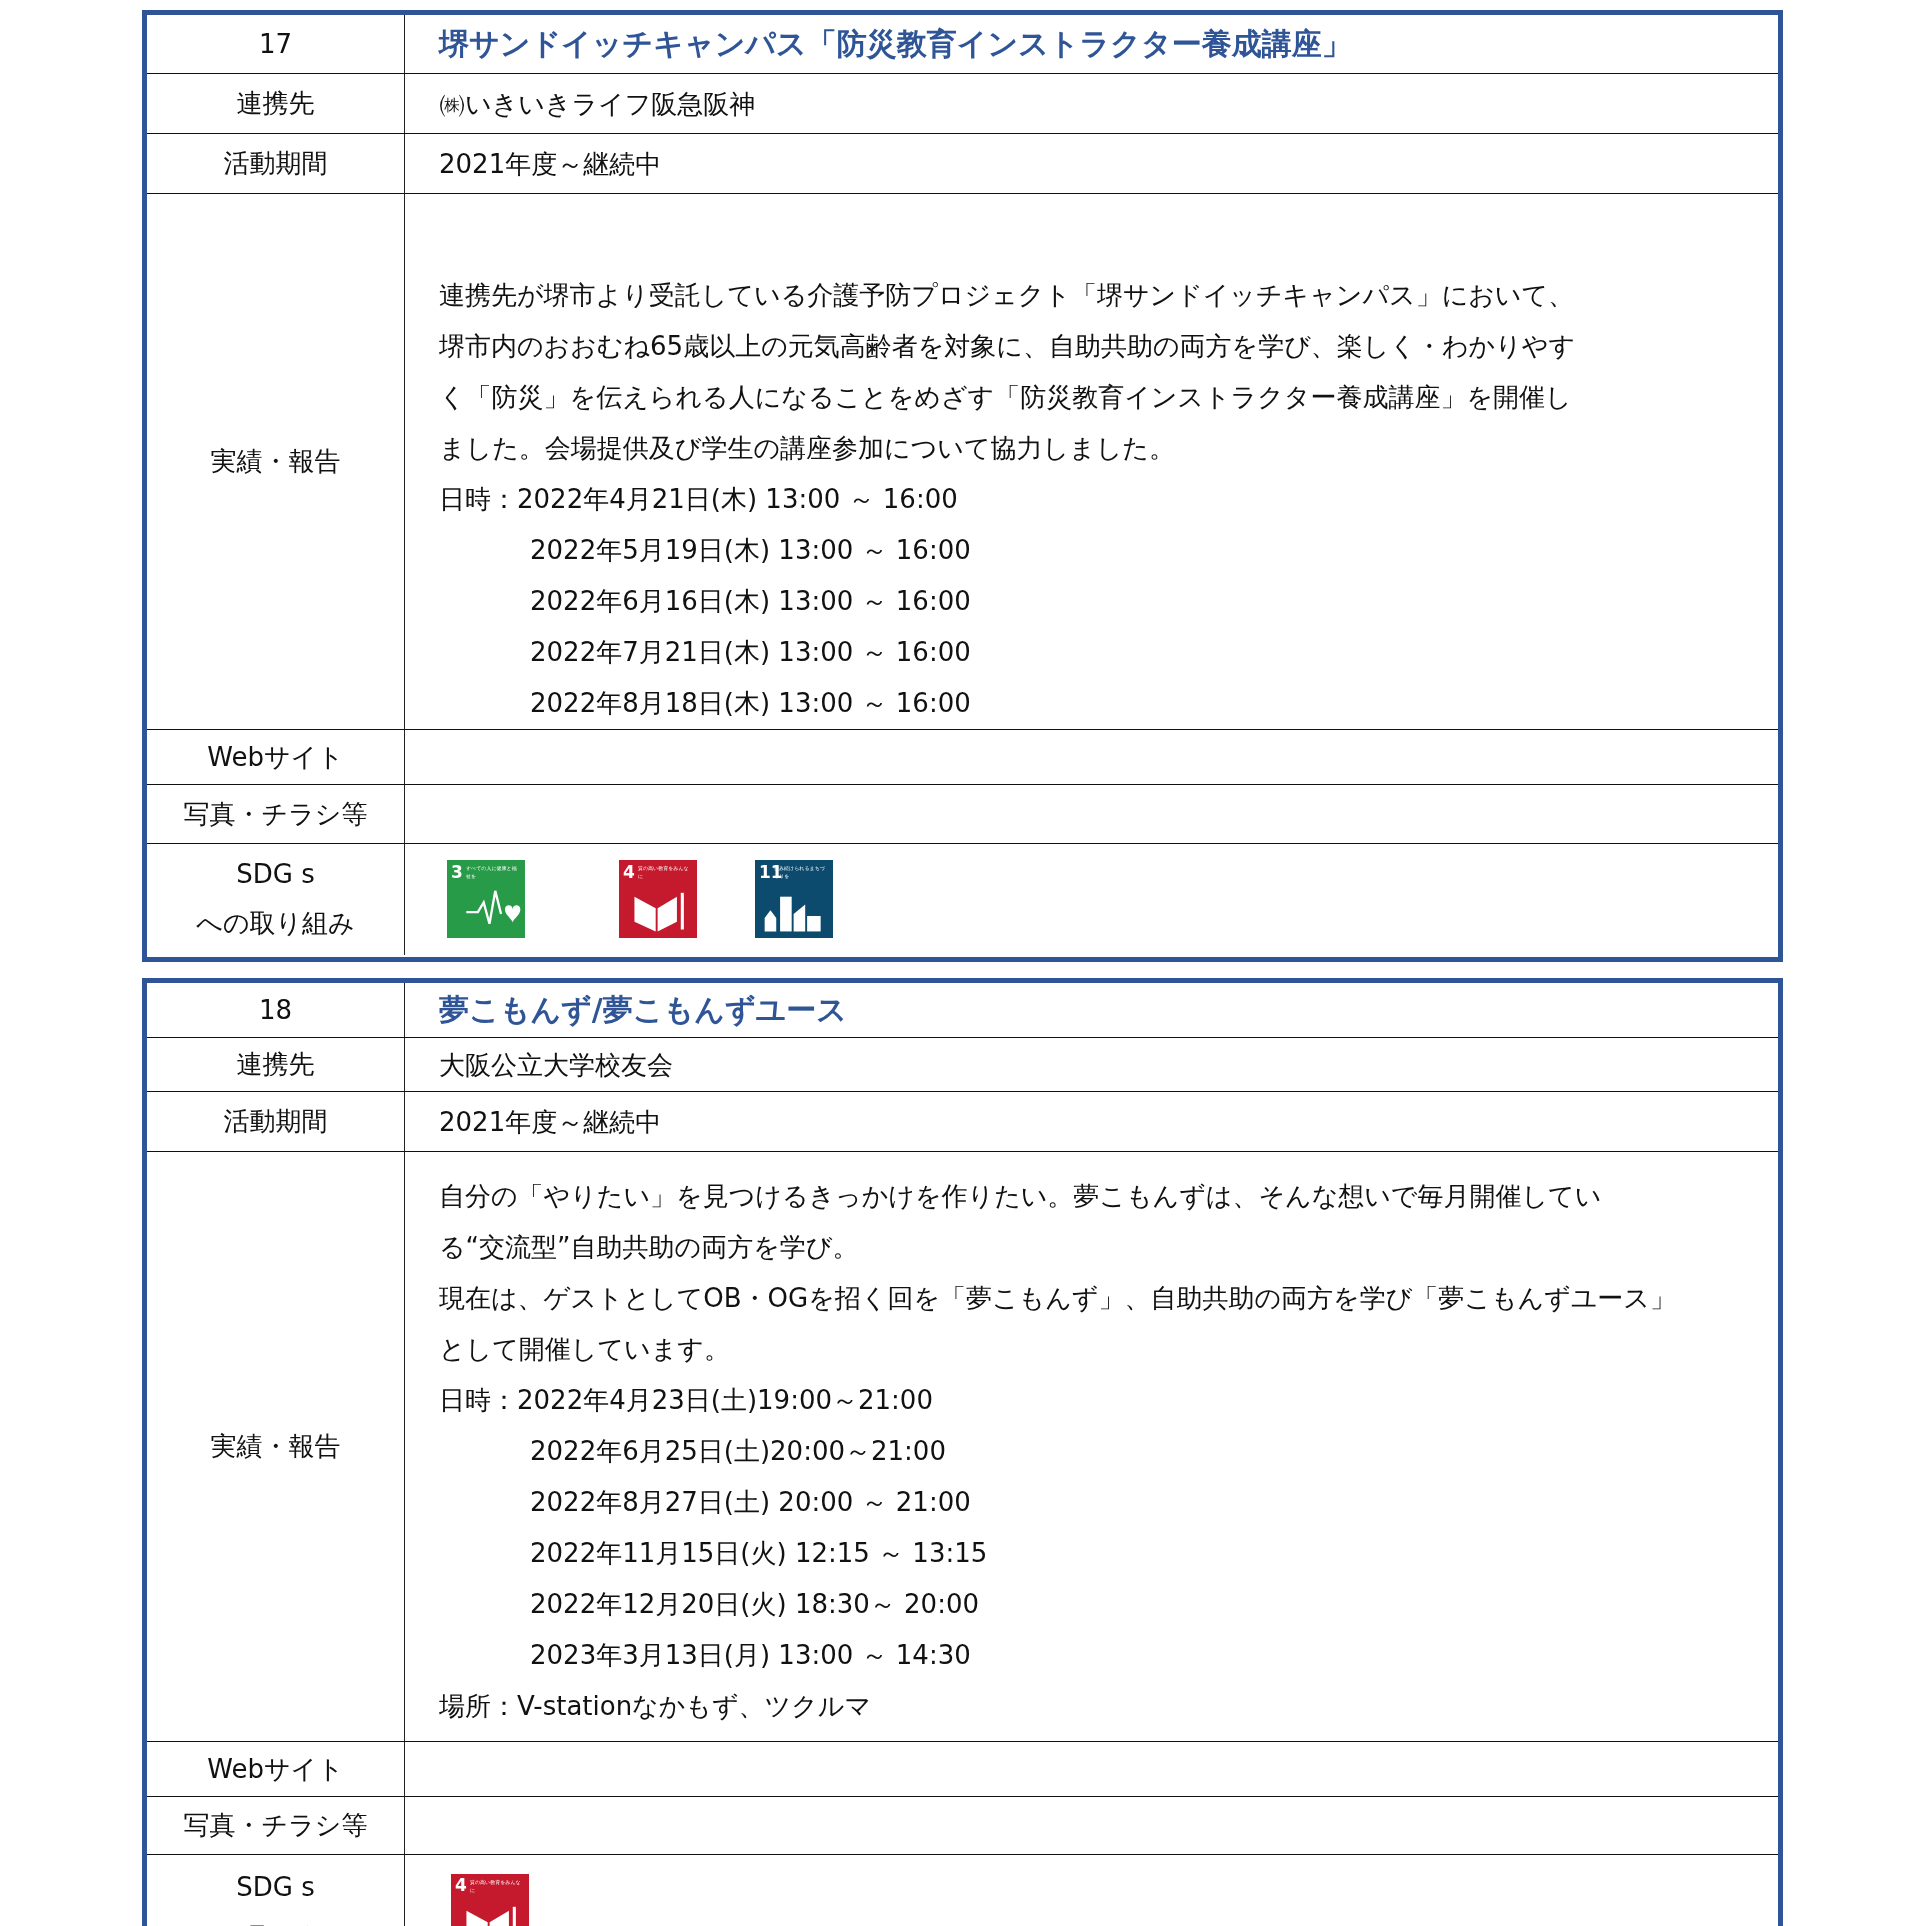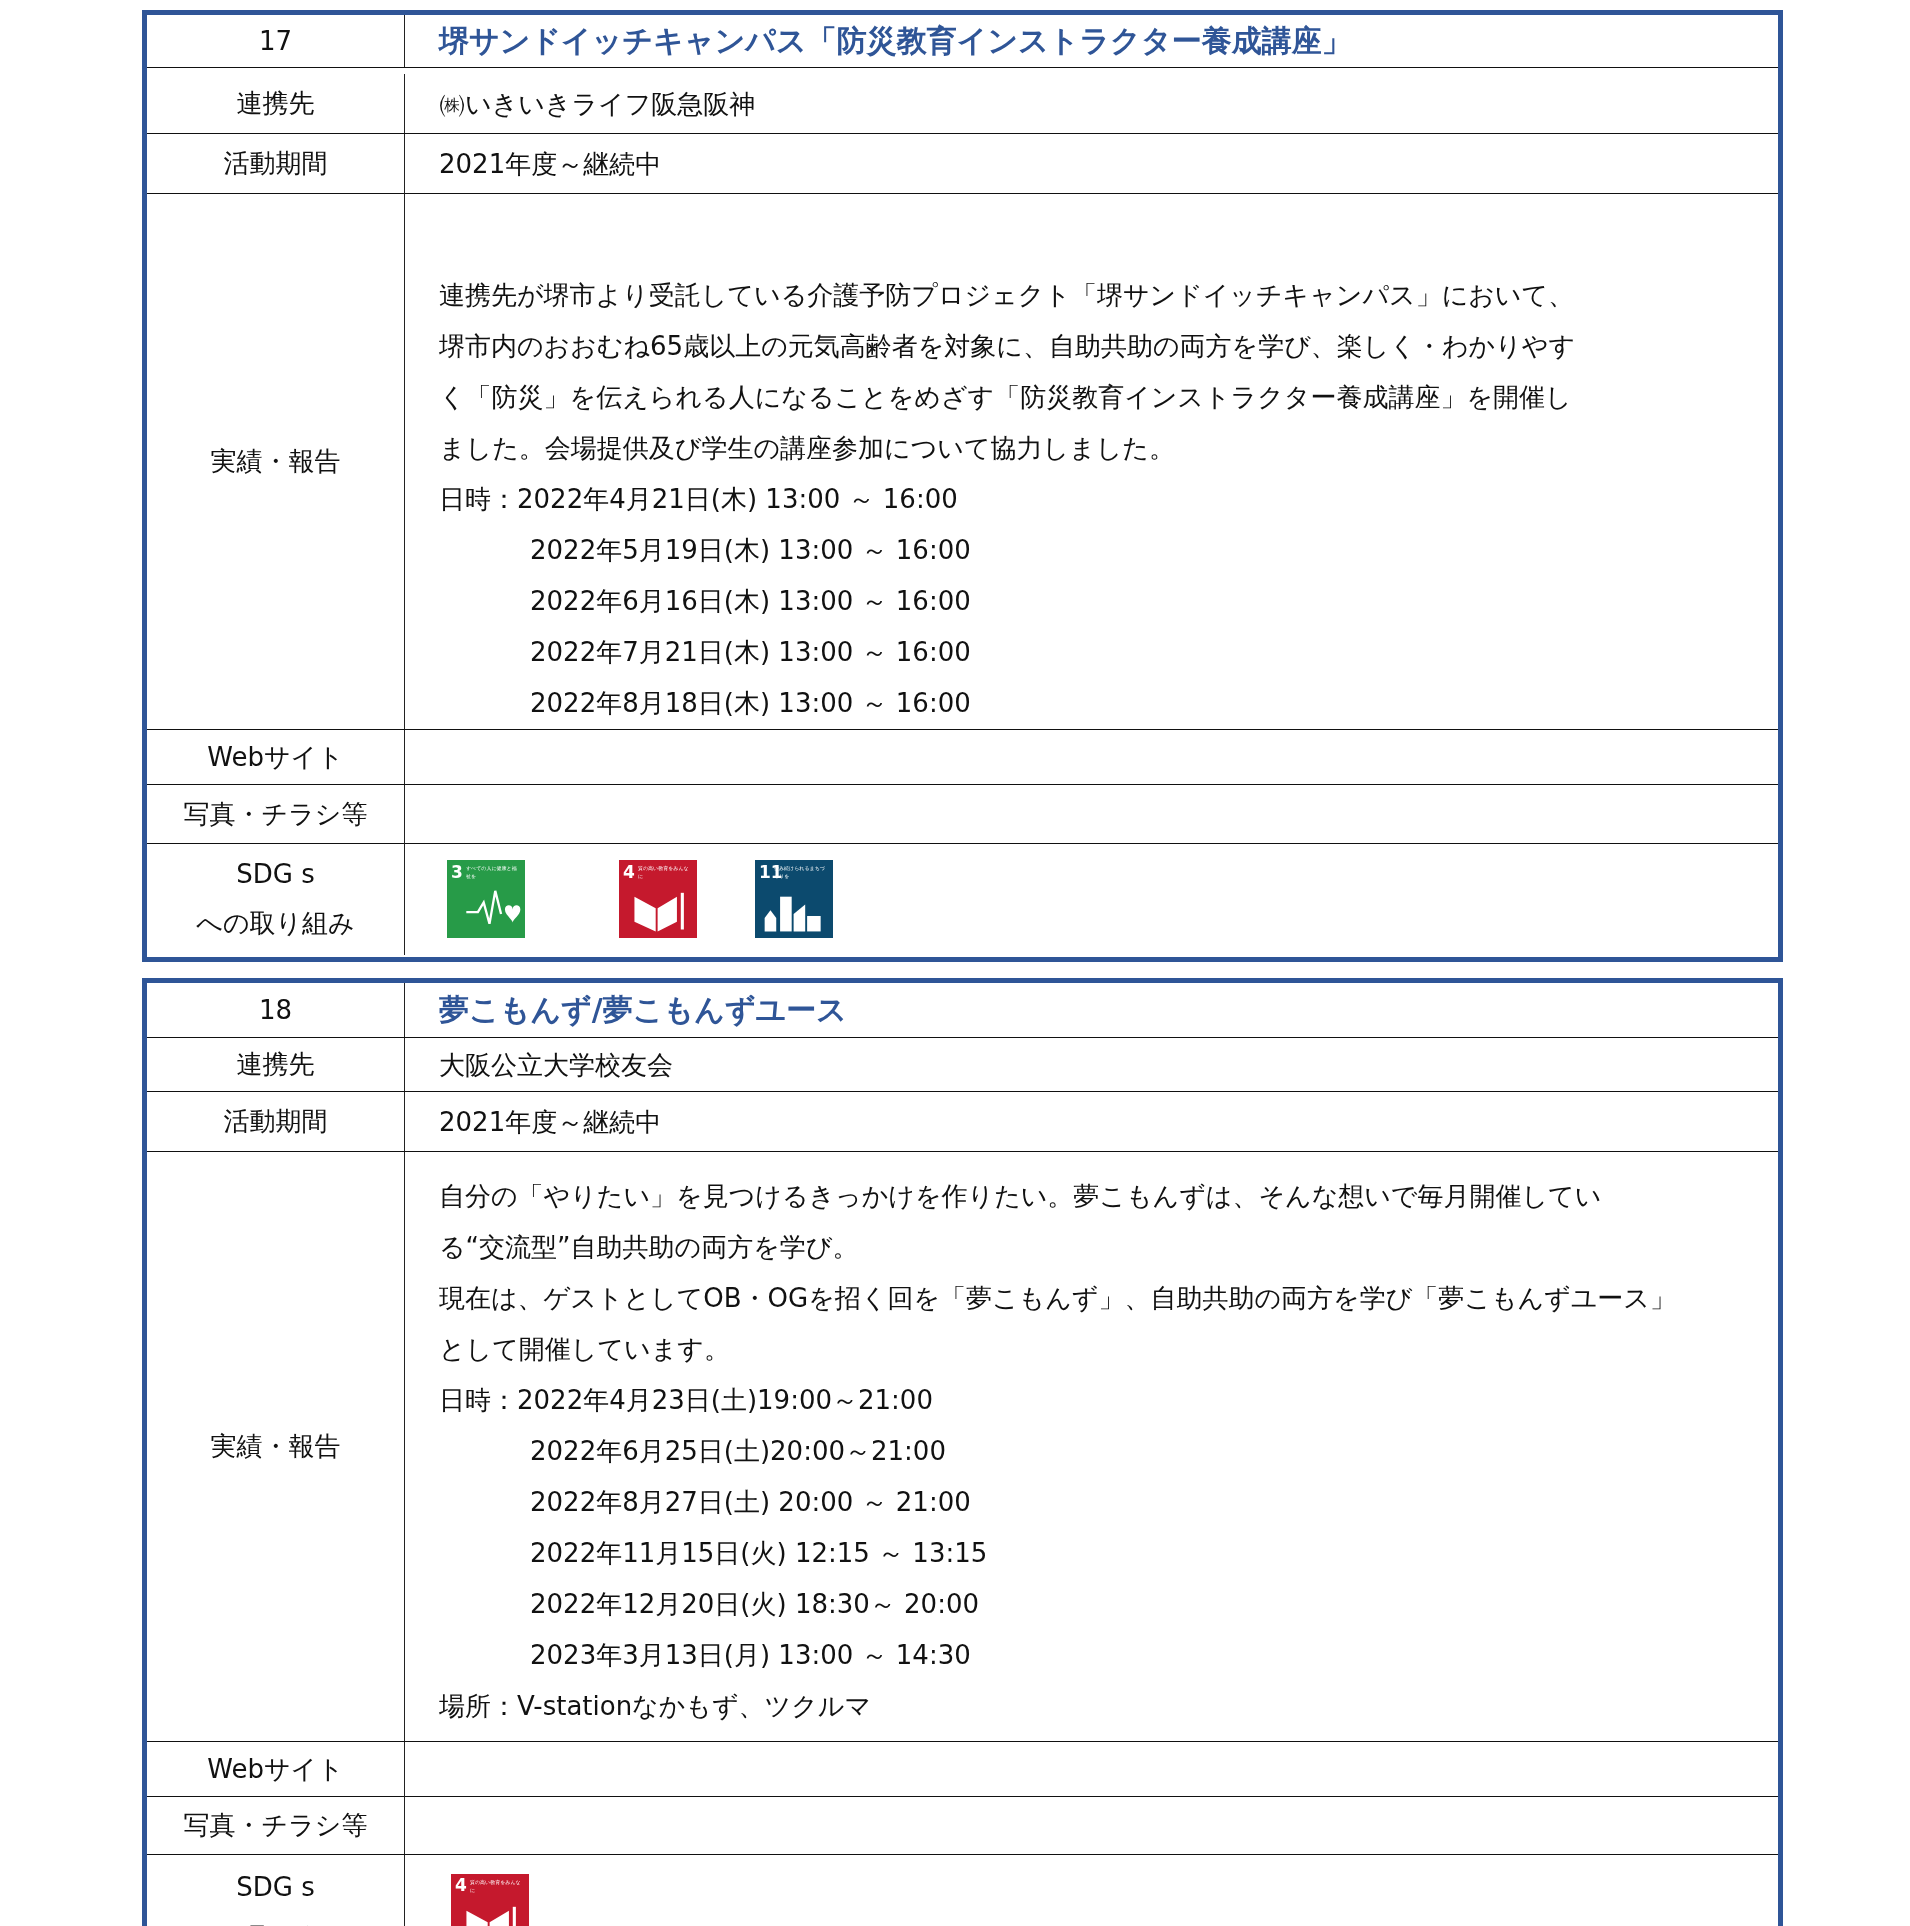--- a/index.html
+++ b/index.html
@@ -25,21 +25,21 @@
   .sdg { width:78px; height:78px; position:relative; color:#fff;
          box-sizing:border-box; font-family:"DejaVu Sans",sans-serif; }
   .sdg .num { position:absolute; left:3.9px; top:3.9px; font-size:17px; font-weight:bold; }
   .sdg .cap { position:absolute; left:19px; top:5.4px; font-size:5px; line-height:7.7px; width:54px; }
   .sdg svg { position:absolute; left:0; top:0; }
 </style>
 </head>
 <body>
 
 <div class="tbl" style="top:10px; height:952px;">
-  <div class="row" style="top:0; height:53px;">
+  <div class="row" style="top:0; height:59px;">
     <div class="lbl">17</div>
     <div class="val title">堺サンドイッチキャンパス「防災教育インストラクター養成講座」</div>
   </div>
   <div class="row" style="top:59px; height:60px;">
     <div class="lbl">連携先</div>
     <div class="val">㈱いきいきライフ阪急阪神</div>
   </div>
   <div class="row" style="top:119px; height:60px;">
     <div class="lbl">活動期間</div>
     <div class="val">2021年度～継続中</div>

